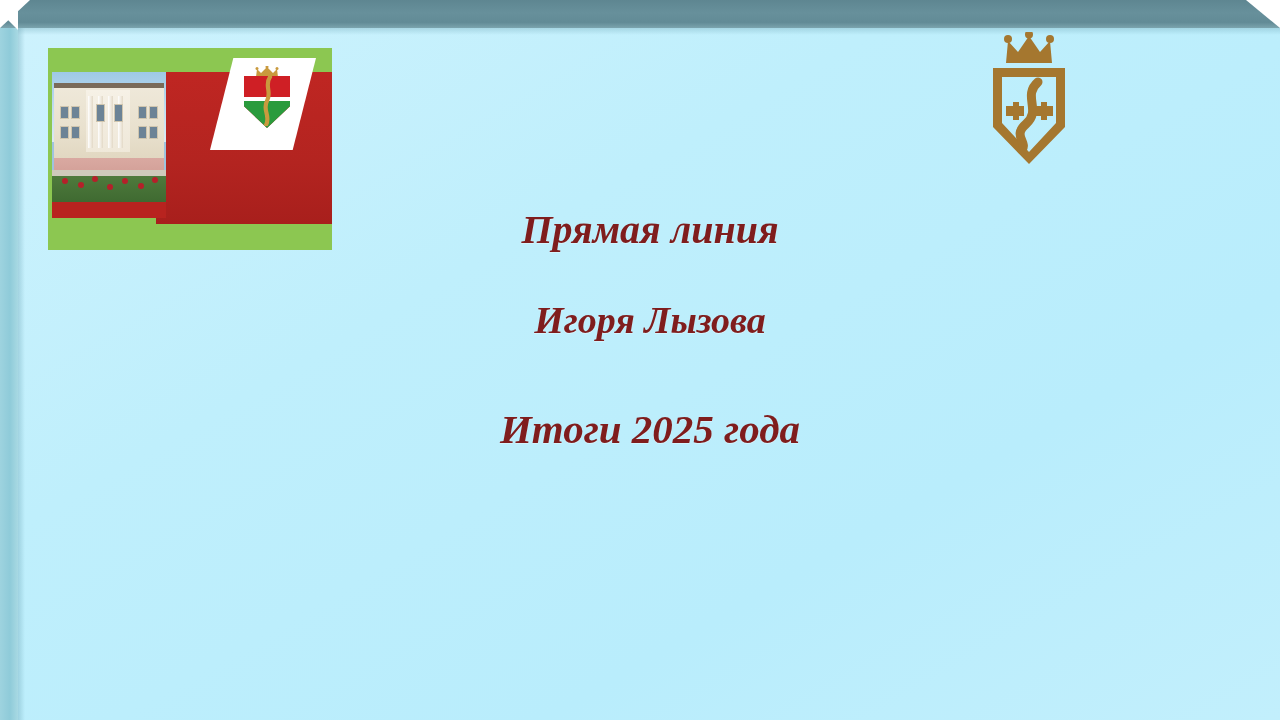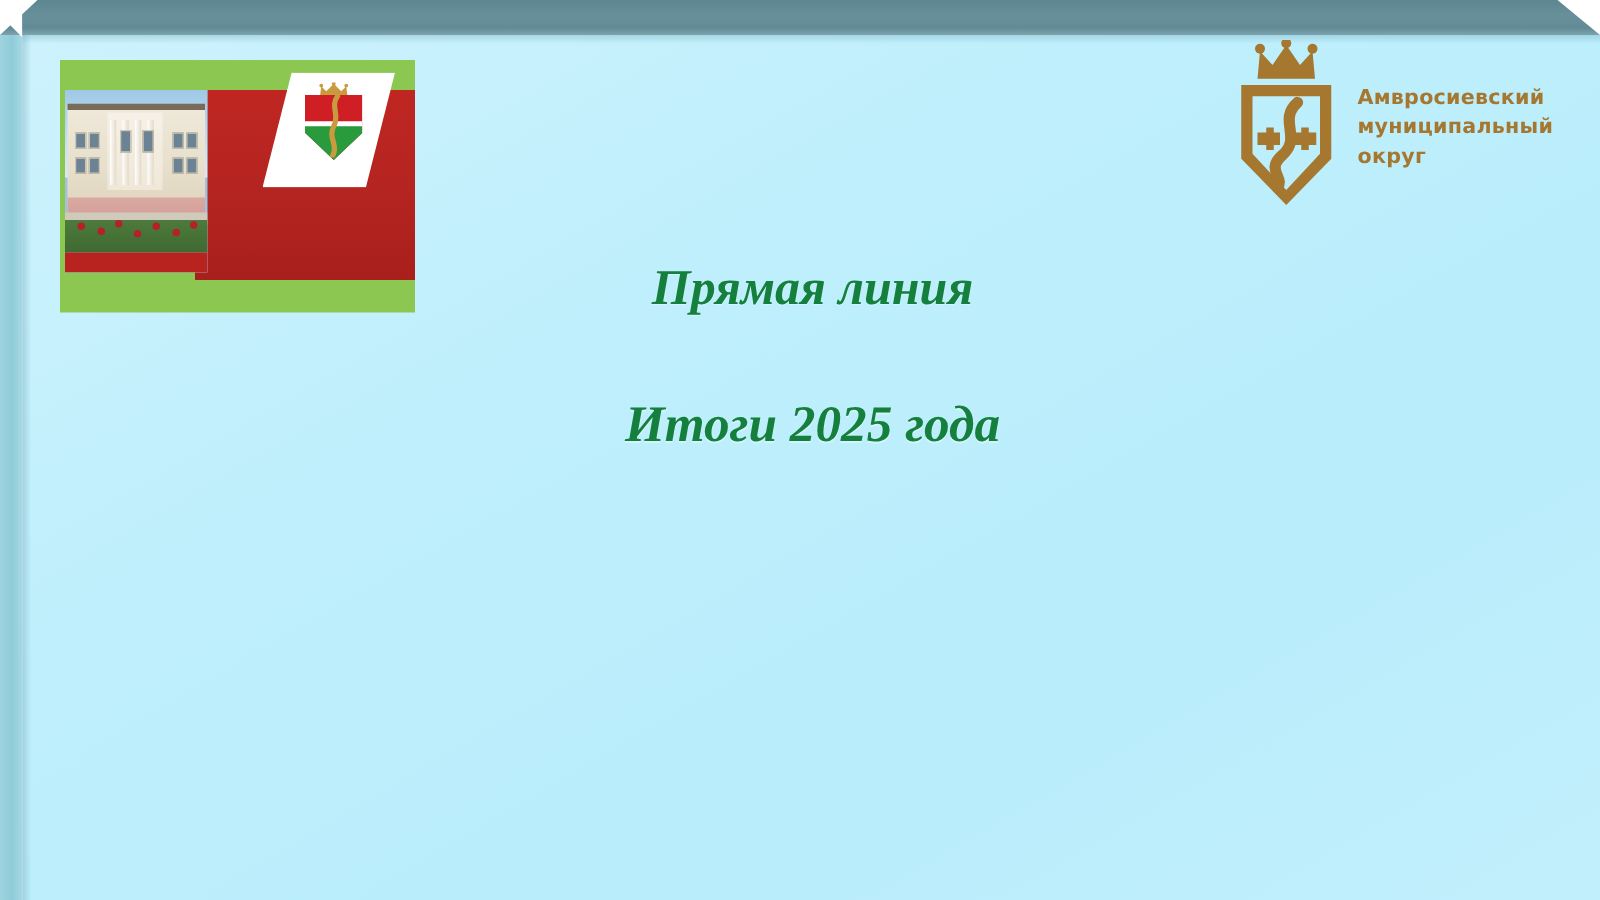--- a/index.html
+++ b/index.html
@@ -252,21 +252,21 @@
   }
   .emblem-words div { display: block; }
 
   
   .text-block {
     position: absolute;
     left: 150px;
     top: 208px;
     width: 1000px;
     text-align: center;
-    color: #15803d;
+    color: #7f1d1d;
     font-family: "Liberation Serif", "DejaVu Serif", serif;
     font-weight: bold;
     font-style: italic;
   }
   .t-line1 {
     font-size: 40px;
     line-height: 1.12;
     margin-bottom: 44px;
     text-shadow: 0 1px 0 rgba(255,255,255,0.35);
   }
@@ -372,25 +372,21 @@
 
       <path d="M7 36 L79 36 L79 95 L43 132 L7 95 Z
                M16 45 L70 45 L70 91 L43 120 L16 91 Z" fill="#a5772f" fill-rule="evenodd"></path>
 
       <path d="M52 50 C36 64, 56 78, 40 92 C26 104, 42 110, 36 118" stroke="#a5772f" stroke-width="9" fill="none" stroke-linecap="round"></path>
 
       <path d="M20 74 L27 74 L27 70 L33 70 L33 74 L38 74 L38 84 L33 84 L33 88 L27 88 L27 84 L20 84 Z" fill="#a5772f"></path>
 
       <path d="M50 74 L55 74 L55 70 L61 70 L61 74 L67 74 L67 84 L61 84 L61 88 L55 88 L55 84 L50 84 Z" fill="#a5772f"></path>
     </svg>
-    <div class="emblem-words">
-      <div>Амвросиевский</div>
-      <div>муниципальный</div>
-      <div>округ</div>
-    </div>
   </div>
 
   <div class="text-block">
     <div class="t-line1">Прямая линия</div>
+    <div class="t-line4">Игоря Лызова</div>
     <div class="t-line5">Итоги 2025 года</div>
   </div>
 
 </div>
 
 </body></html>

